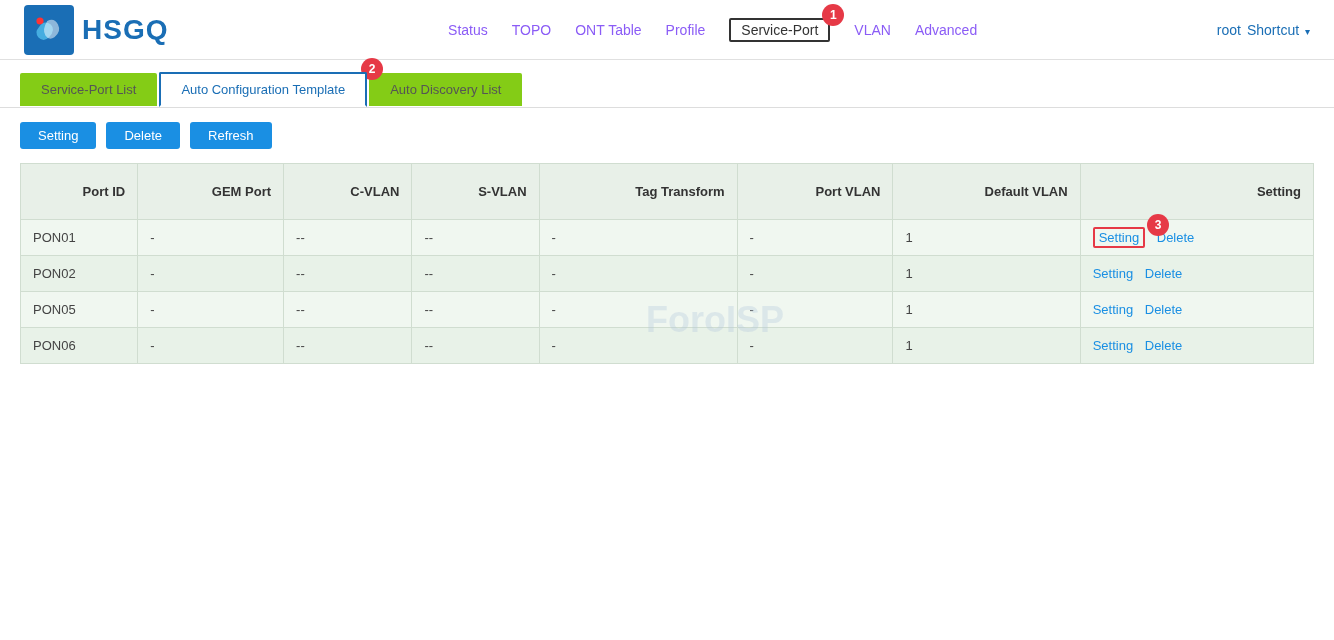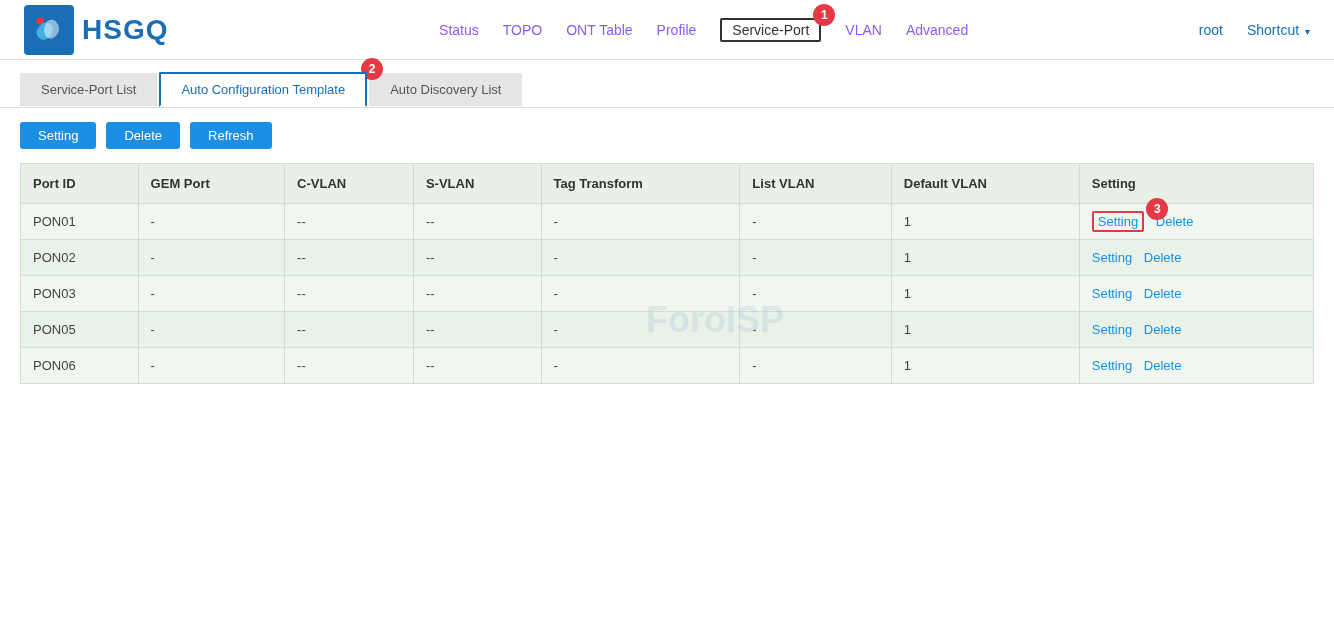--- a/index.html
+++ b/index.html
@@ -54,21 +54,21 @@
     }
     .nav-link.active-box {
       border: 2px solid #333;
       padding: 2px 10px;
       border-radius: 2px;
       color: #333;
     }
     .nav-right {
       display: flex;
       align-items: center;
-      gap: 24px;
+      gap: 6px;
     }
     .nav-right-link {
       font-size: 14px;
       color: #1a6eb5;
       cursor: pointer;
       text-decoration: none;
     }
     .dropdown-arrow { font-size: 10px; margin-left: 2px; }
 
     
@@ -81,21 +81,21 @@
       gap: 0;
     }
     .tab {
       padding: 8px 20px;
       cursor: pointer;
       font-size: 13px;
       color: #555;
       border: 1px solid transparent;
       margin-right: 2px;
       border-radius: 2px 2px 0 0;
-      background: #e5e5e5;
+      background: #84cc16;
     }
     .tab.active {
       color: #1a6eb5;
       background: #fff;
       border: 2px solid #1a6eb5;
       border-bottom: 2px solid #fff;
       font-weight: 500;
       position: relative;
       z-index: 1;
     }
@@ -124,22 +124,22 @@
     }
     table {
       width: 100%;
       border-collapse: collapse;
       font-size: 13px;
     }
     thead tr {
       background: #e8f0e8;
     }
     thead th {
-      padding: 12px 12px;
-      text-align: left;
+      padding: 20px 12px;
+      text-align: right;
       font-weight: 600;
       color: #333;
       border: 1px solid #d0ddd0;
     }
     tbody tr {
       background: #f0f7f0;
     }
     tbody tr:nth-child(even) {
       background: #e8f2e8;
     }
@@ -251,21 +251,21 @@
 
 <div class="table-container">
   <table>
     <thead>
       <tr>
         <th>Port ID</th>
         <th>GEM Port</th>
         <th>C-VLAN</th>
         <th>S-VLAN</th>
         <th>Tag Transform</th>
-        <th>List VLAN</th>
+        <th>Port VLAN</th>
         <th>Default VLAN</th>
         <th>Setting</th>
       </tr>
     </thead>
     <tbody id="table-body">
     <tr>
           <td>PON01</td>
           <td>-</td>
           <td>--</td>
           <td>--</td>
@@ -278,30 +278,20 @@
           <td>PON02</td>
           <td>-</td>
           <td>--</td>
           <td>--</td>
           <td>-</td>
           <td>-</td>
           <td>1</td>
           <td><a class="action-link">Setting</a> <a class="action-link">Delete</a></td>
         </tr>
         <tr>
-          <td>PON03</td>
-          <td>-</td>
-          <td>--</td>
-          <td>--</td>
-          <td>-</td>
-          <td>-</td>
-          <td>1</td>
-          <td><a class="action-link">Setting</a> <a class="action-link">Delete</a></td>
-        </tr>
-        <tr>
           <td>PON05</td>
           <td>-</td>
           <td>--</td>
           <td>--</td>
           <td>-</td>
           <td>-</td>
           <td>1</td>
           <td><a class="action-link">Setting</a> <a class="action-link">Delete</a></td>
         </tr>
         <tr>

